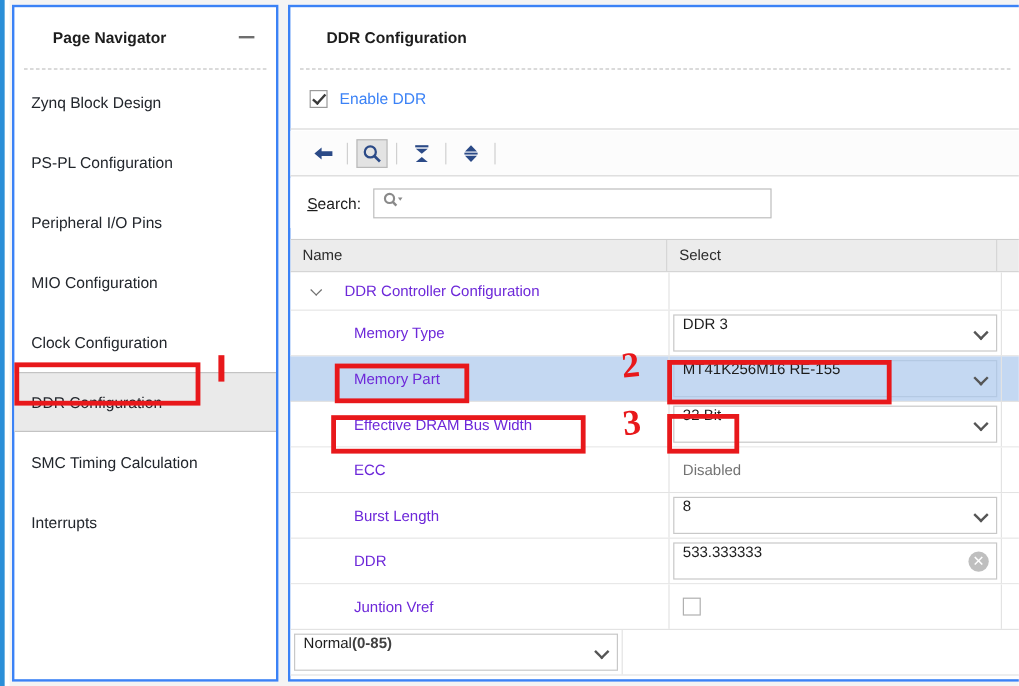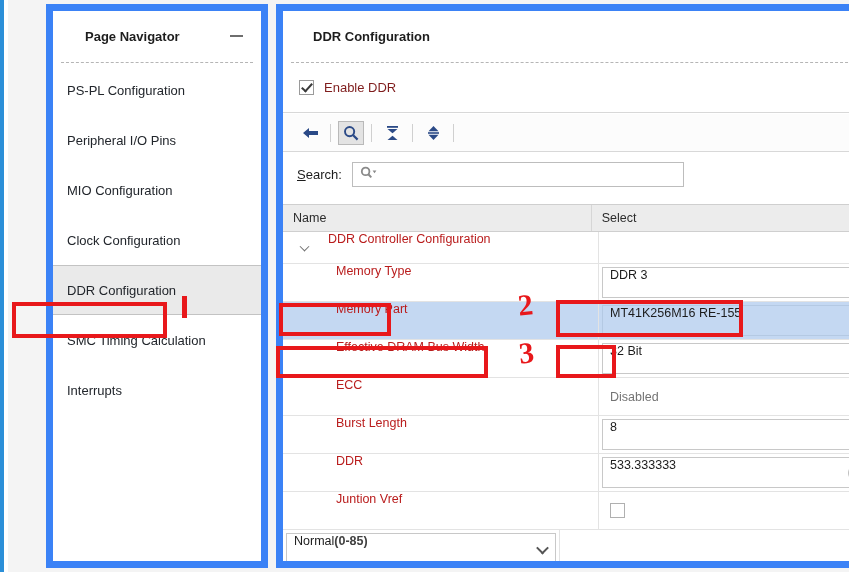--- a/index.html
+++ b/index.html
@@ -21,23 +21,22 @@
   }
   .edge-gap {
     position: absolute; left: 4px; top: 0; width: 4px; height: 572px;
     background: #ffffff;
   }
 
   
   .panel {
     position: absolute;
     background: #ffffff;
-    border: 7px solid #3b82f6;
-    box-sizing: border-box;
-    margin-left: 36px;
+    border: 2px solid #3b82f6;
+    box-sizing: border-box;
   }
   .panel-title {
     font-size: 13px;
     font-weight: bold;
     color: #1d1d1d;
     position: absolute;
     top: 18px;
   }
   .panel-minimize {
     position: absolute;
@@ -100,21 +99,21 @@
   }
   .chkbox.checked::after {
     content: "";
     position: absolute;
     left: 4px; top: 0px;
     width: 4px; height: 9px;
     border: solid #3a3a3a;
     border-width: 0 2px 2px 0;
     transform: rotate(42deg);
   }
-  .enable-label { font-size: 13px; color: #7f1d1d; }
+  .enable-label { font-size: 13px; color: #3b82f6; }
 
   
   .toolbar {
     position: absolute;
     left: 0; right: 0; top: 103px; height: 38px;
     display: flex; align-items: center;
     padding-left: 14px;
     box-sizing: border-box;
     background: #fcfcfc;
     border-bottom: 1px solid #d8d8d8;
@@ -187,25 +186,25 @@
     display: flex;
     height: 38px;
     border-bottom: 1px solid #e3e3e3;
     box-sizing: border-box;
     background: #ffffff;
   }
   .trow.group { height: 32px; }
   .trow.sel { background: #c4d8f2; }
   .td-name {
     width: 316px;
-    display: flex; 
+    display: flex; align-items: center;
     box-sizing: border-box;
     border-right: 1px solid #e3e3e3;
     font-size: 12.5px;
-    color: #b91c1c;
+    color: #6d28d9;
     position: relative;
   }
   .td-name .lbl { padding-left: 53px; }
   .trow.group .td-name .lbl { padding-left: 45px; font-weight: normal; }
   .td-select {
     width: 277px;
     display: flex; align-items: center;
     box-sizing: border-box;
     border-right: 1px solid #e3e3e3;
     position: relative;
@@ -300,20 +299,23 @@
 
   <div class="edge-strip"></div>
   <div class="edge-gap"></div>
 
   <div class="panel" id="sidebar">
     <div class="panel-title">Page Navigator</div>
     <div class="panel-minimize"></div>
     <div class="dashed-sep"></div>
 
     <div class="nav-list">
+      <div class="nav-item">
+        <span>Zynq Block Design</span>
+      </div>
       <div class="nav-item">
         <span>PS-PL Configuration</span>
       </div>
       <div class="nav-item">
         <span>Peripheral I/O Pins</span>
       </div>
       <div class="nav-item">
         <span>MIO Configuration</span>
       </div>
       <div class="nav-item">

